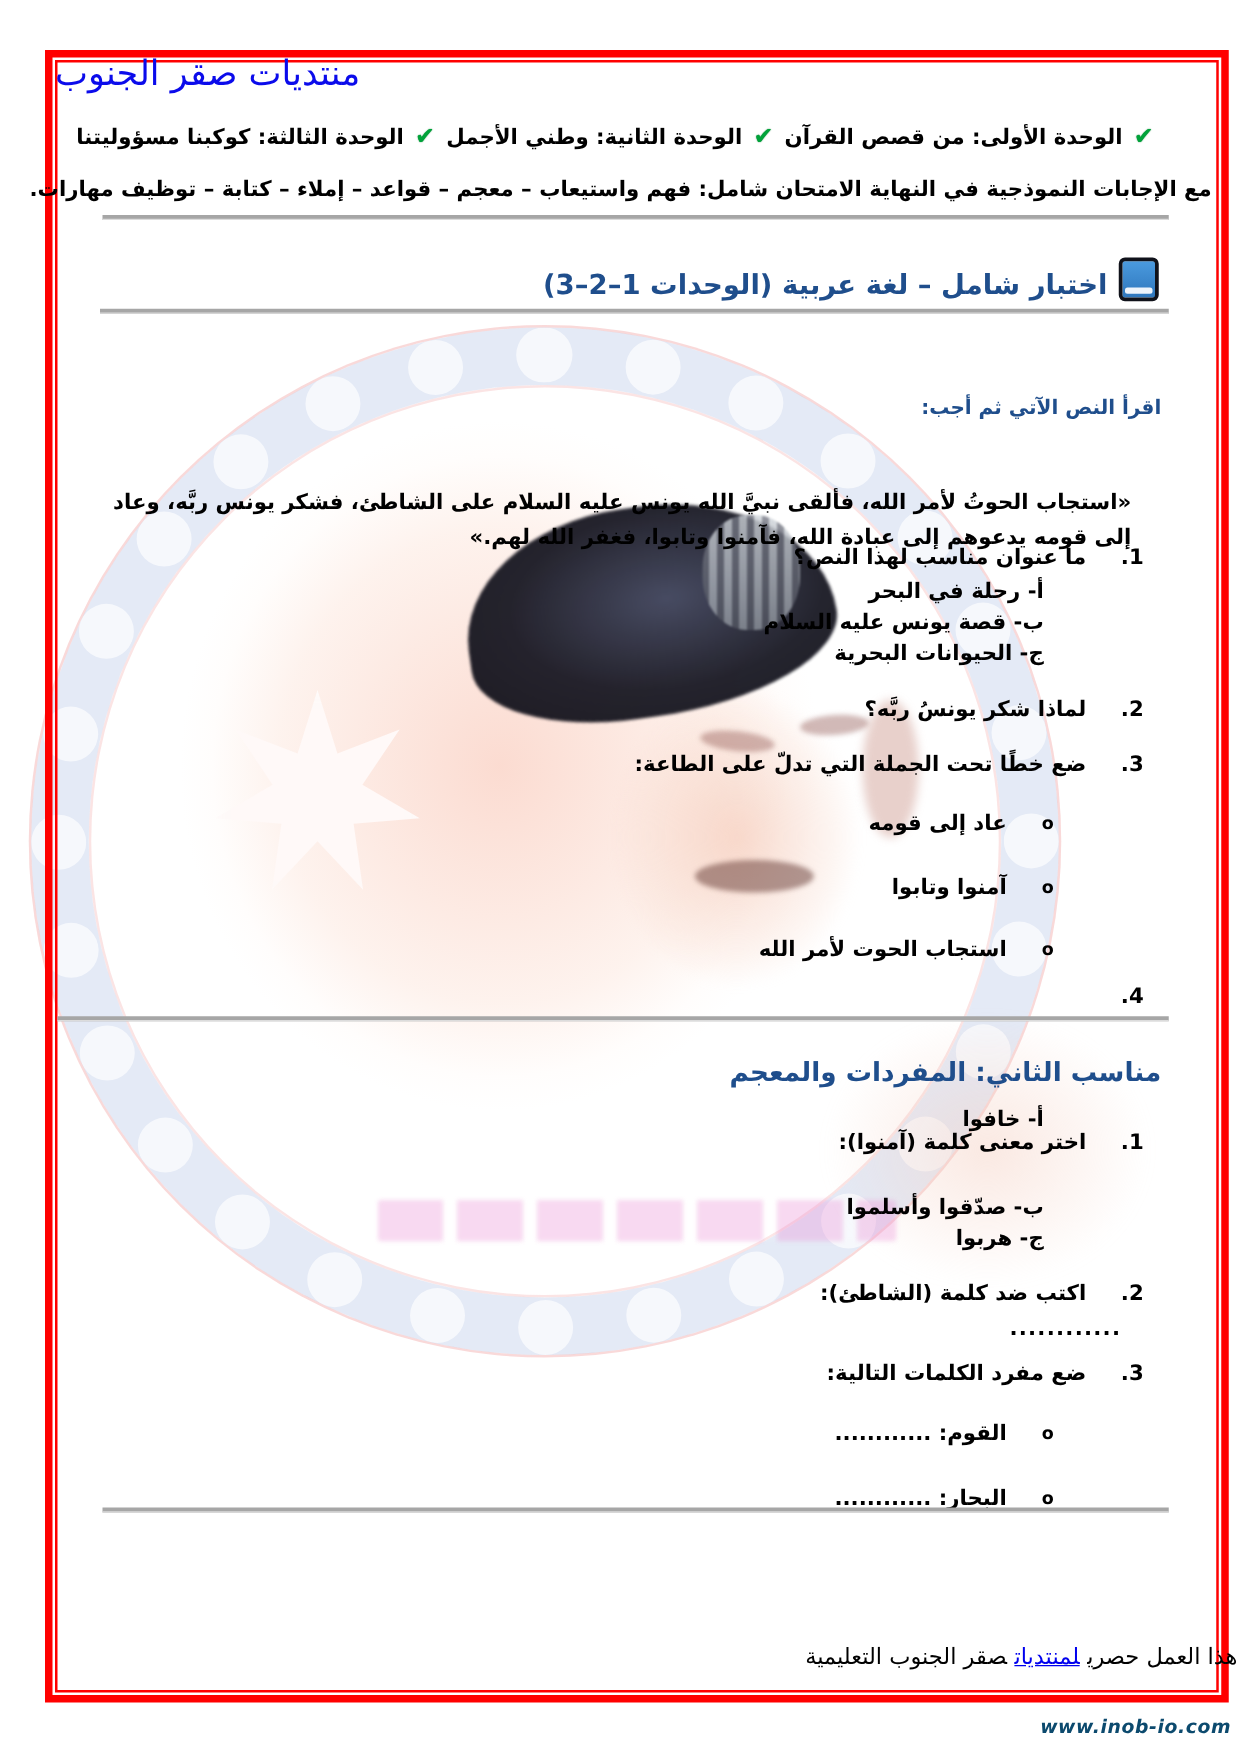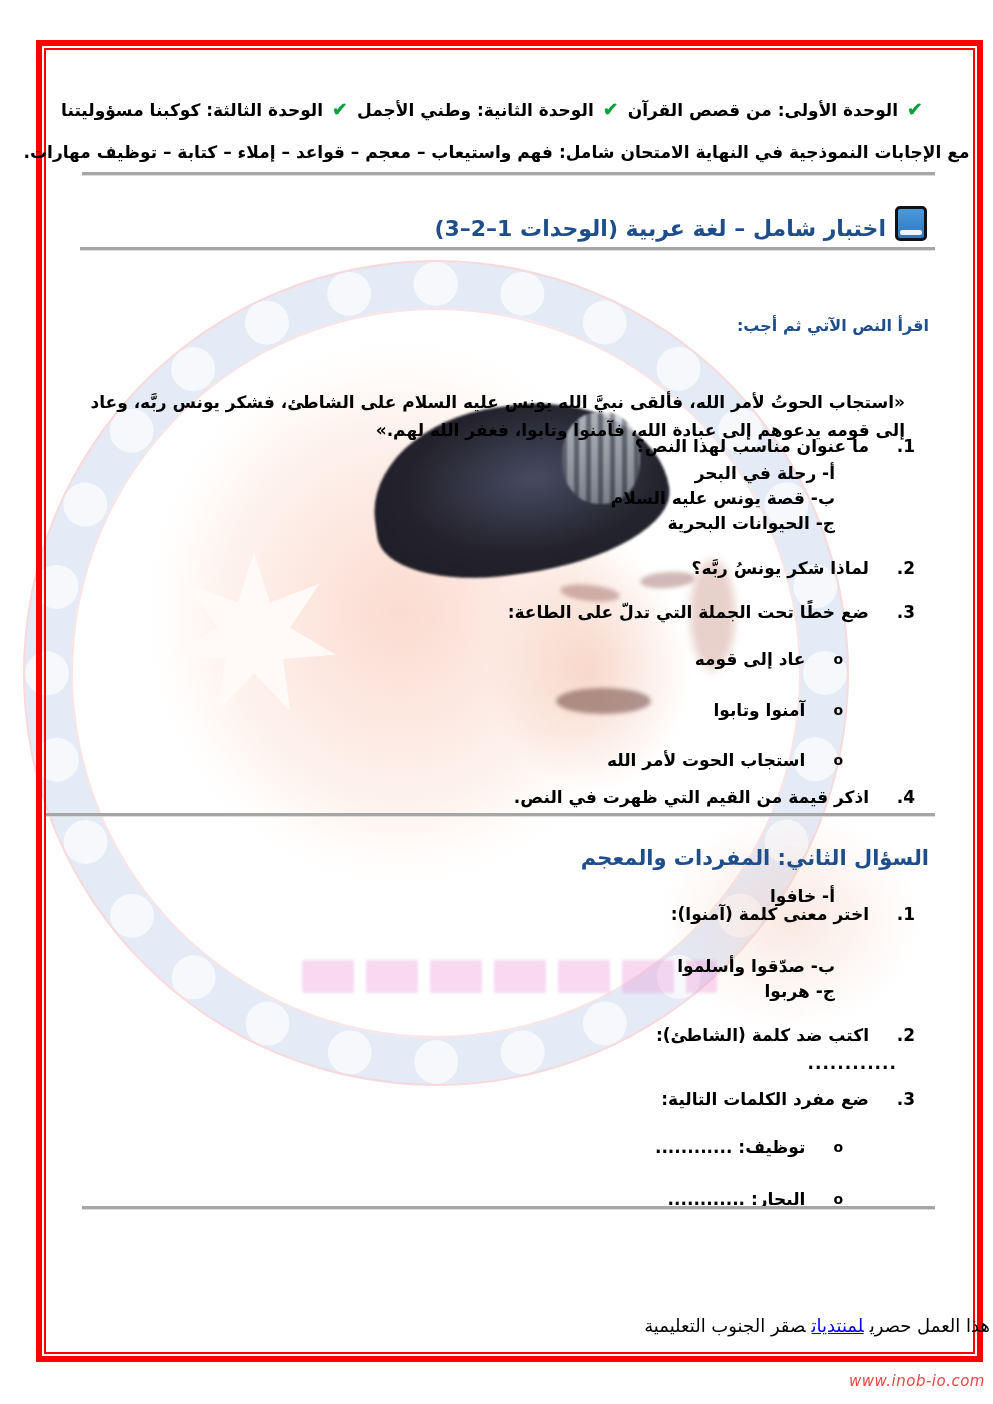--- a/index.html
+++ b/index.html
@@ -55,21 +55,21 @@
   .qrow{position:absolute;right:78px;direction:rtl;display:flex;align-items:flex-start;font-weight:bold;font-size:17px;}
   .qnum{width:46px;flex:none;}
   .qtext{white-space:nowrap;}
   .opt{position:absolute;right:158px;direction:rtl;font-weight:bold;font-size:17px;white-space:nowrap;}
   .brow{position:absolute;right:150px;direction:rtl;display:flex;gap:28px;font-weight:bold;font-size:17px;align-items:center;}
   .bmark{font-size:14px;font-weight:bold;}
   .dots{position:absolute;right:96px;direction:rtl;font-weight:bold;font-size:17px;letter-spacing:1px;}
   .footer{position:absolute;left:0;top:1315px;width:100%;text-align:right;font-size:18px;direction:rtl;}
   .footer span,.footer a{margin:0 3px;}
   .flink{color:#0000ee;text-decoration:underline;cursor:pointer;}
-  .inob{position:absolute;right:8px;top:1372px;font-size:15px;font-weight:normal;font-style:italic;color:#ef4444;letter-spacing:.5px;}
+  .inob{position:absolute;right:8px;top:1372px;font-size:15px;font-weight:bold;font-style:italic;color:#0c4a6e;letter-spacing:.5px;}
 </style>
 </head>
 <body>
 
 <div class="wm">
   <div class="wm-glow"></div>
   <div class="wm-ring"></div>
   <div class="wm-star"></div>
   <div class="wm-shoulder"></div>
   <div class="wm-face"></div>
@@ -79,20 +79,21 @@
   <div class="wm-ear"></div>
   <div class="wm-beret"></div>
   <div class="wm-badge"></div>
   <div class="wm-pinkurl"></div>
 </div>
 
 <div class="frame"></div>
 
 <div class="content">
 
+  <div class="site-title" dir="rtl">منتديات صقر الجنوب</div>
 
   <div class="hline" style="top:142px;">مع الإجابات النموذجية في النهاية الامتحان شامل: فهم واستيعاب – معجم – قواعد – إملاء – كتابة – توظيف مهارات.</div>
 
   <div class="hline" style="top:98px;">
     <span class="chk">✔</span><span>الوحدة الأولى: من قصص القرآن</span><span class="chk">✔</span><span>الوحدة الثانية: وطني الأجمل</span><span class="chk">✔</span><span>الوحدة الثالثة: كوكبنا مسؤوليتنا</span>
   </div>
 
   <div class="divider" style="top:172px;left:82px;width:853px;"></div>
 
   <div class="exam-row">
@@ -130,26 +131,25 @@
     <span class="bmark">o</span>
     <span>آمنوا وتابوا</span>
   </div>
   <div class="brow" style="top:750px;">
     <span class="bmark">o</span>
     <span>استجاب الحوت لأمر الله</span>
   </div>
 
   <div class="qrow" style="top:787px;">
     <span class="qnum">4.</span>
-    <span class="qtext">اذكر قيمة من القيم التي ظهرت في النص.</span>
   </div>
 
   <div class="divider" style="top:813px;left:46px;width:889px;"></div>
 
-  <div class="sec-title" style="top:846px;">السؤال الثاني: المفردات والمعجم</div>
+  <div class="sec-title" style="top:846px;">مناسب الثاني: المفردات والمعجم</div>
 
   <div class="qrow" style="top:904px;">
     <span class="qnum">1.</span>
     <span class="qtext">اختر معنى كلمة (آمنوا):</span>
   </div>
   <div class="opt" style="top:886px;">أ- خافوا</div>
   <div class="opt" style="top:956px;">ب- صدّقوا وأسلموا</div>
   <div class="opt" style="top:981px;">ج- هربوا</div>
 
   <div class="qrow" style="top:1025px;">
@@ -157,21 +157,21 @@
     <span class="qtext">اكتب ضد كلمة (الشاطئ):</span>
   </div>
   <div class="dots" style="top:1053px;">............</div>
 
   <div class="qrow" style="top:1089px;">
     <span class="qnum">3.</span>
     <span class="qtext">ضع مفرد الكلمات التالية:</span>
   </div>
   <div class="brow" style="top:1137px;">
     <span class="bmark">o</span>
-    <span>توظيف: ............</span>
+    <span>القوم: ............</span>
   </div>
   <div class="brow" style="top:1189px;">
     <span class="bmark">o</span>
     <span>البحار: ............</span>
   </div>
 
   <div class="divider" style="top:1206px;left:82px;width:853px;"></div>
 
   <div class="footer">
     <span>هذا العمل حصري</span><a class="flink">لمنتديات</a><span>صقر الجنوب التعليمية</span>

